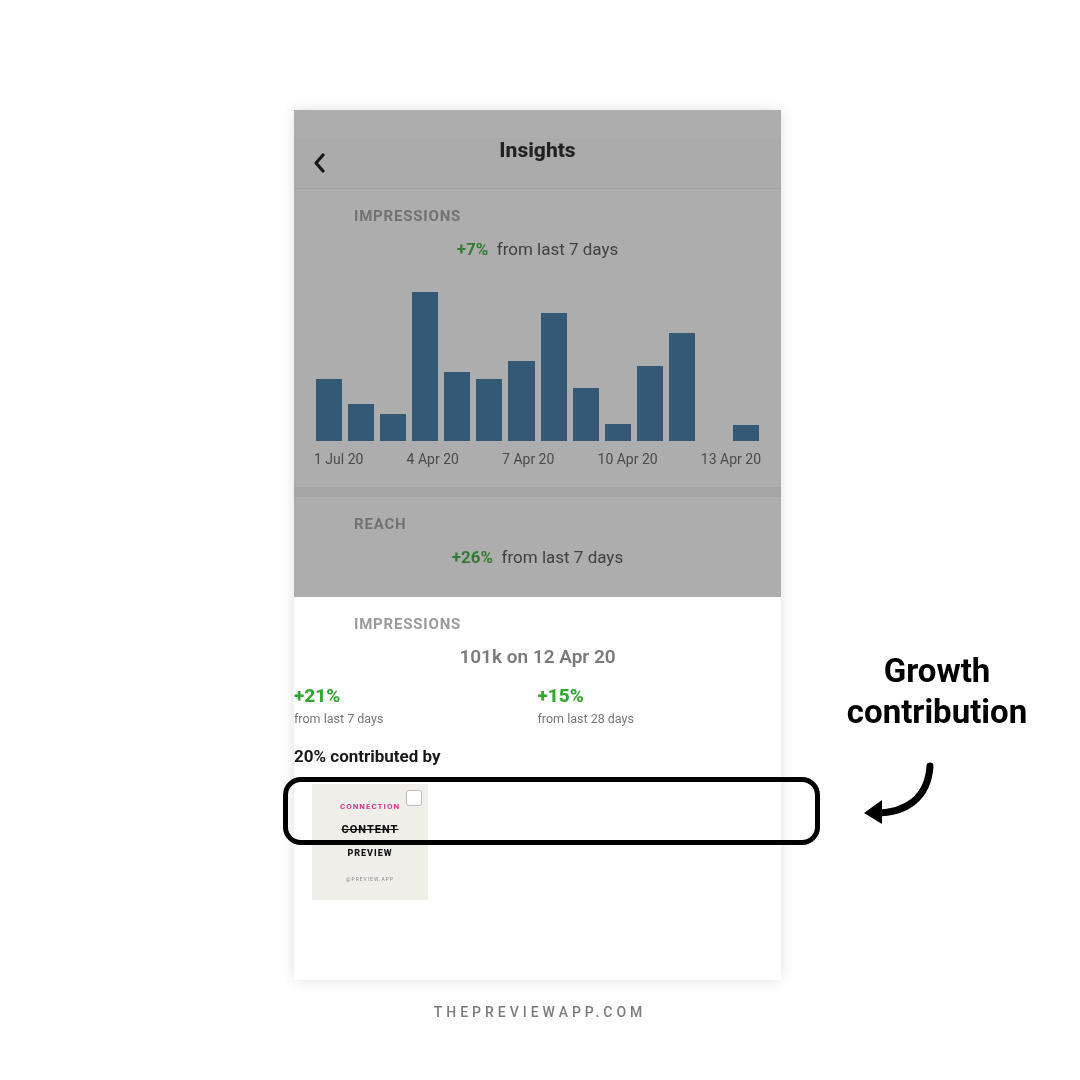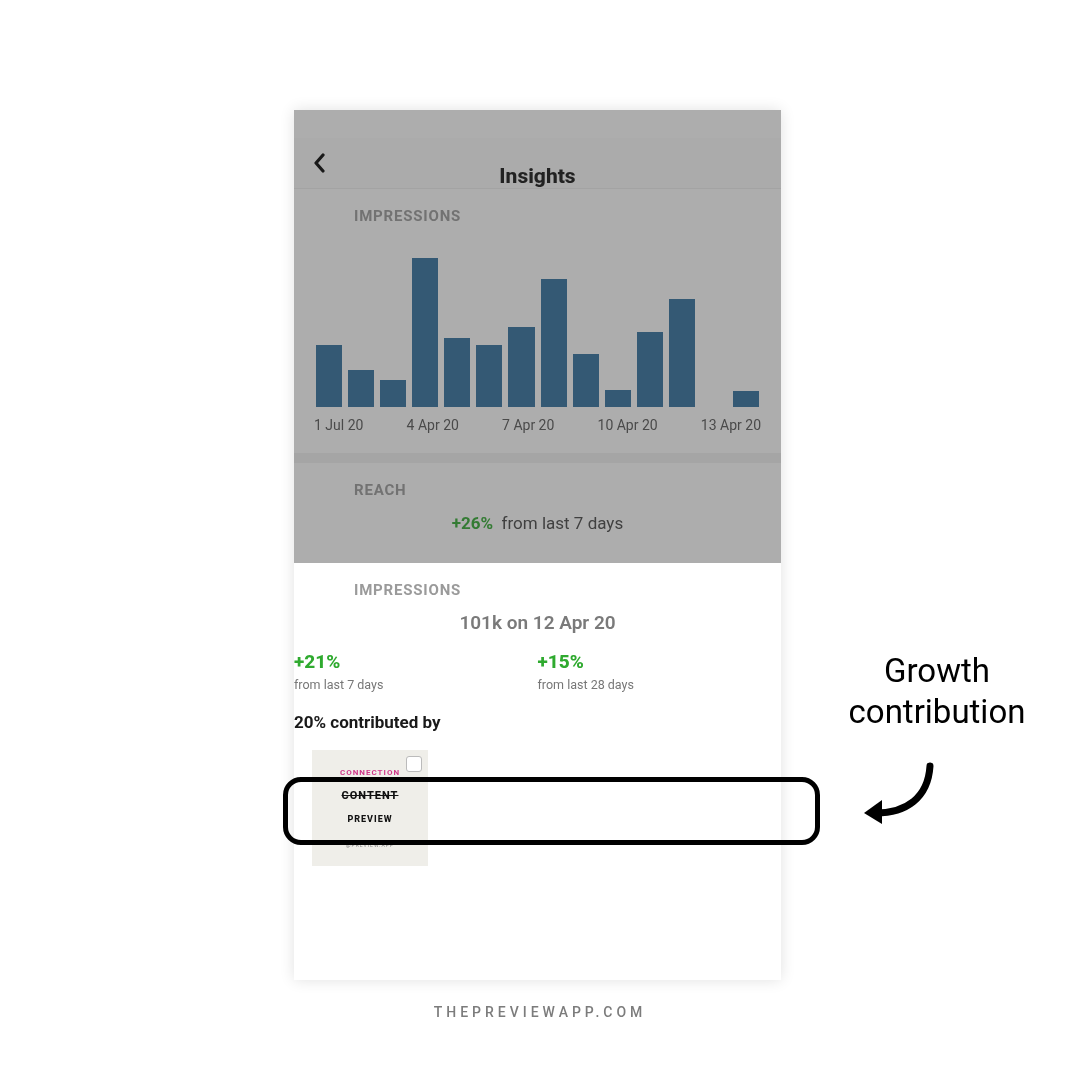--- a/index.html
+++ b/index.html
@@ -26,21 +26,21 @@
     justify-content: space-between;
     align-items: center;
     padding: 0 14px;
     font-size: 12px;
     color: #ffffff;
     background: rgba(255,255,255,0.0);
   }
   .header {
     height: 51px;
     display: flex;
-    align-items: flex-end;
+    align-items: flex-start;
     justify-content: center;
     position: relative;
     background: #fbfbfb;
     border-bottom: 1px solid #eee;
   }
   .back {
     position: absolute;
     left: 18px;
     top: 50%;
     transform: translateY(-50%);
@@ -179,21 +179,21 @@
     border-radius: 18px;
     z-index: 6;
     pointer-events: none;
   }
   .annot-label {
     position: absolute;
     left: 832px;
     top: 650px;
     width: 210px;
     text-align: center;
-    font-weight: 400;
+    font-weight: 700;
     font-size: 33px;
     line-height: 1.25;
     color: #000;
     z-index: 6;
   }
   .arrow {
     position: absolute;
     left: 858px;
     top: 758px;
     width: 80px;
@@ -228,20 +228,24 @@
     <span class="back">
       <svg width="16" height="20" viewBox="0 0 16 20">
         <polyline points="11,2 4,10 11,18" fill="none" stroke="#000" stroke-width="3.2" stroke-linecap="round" stroke-linejoin="round"></polyline>
       </svg>
     </span>
     <span class="header-title">Insights</span>
   </div>
 
   <div class="section">
     <div class="sec-title">IMPRESSIONS</div>
+    <div class="change-line">
+      <span class="change-pos">+7%</span>
+      &nbsp;<span>from last 7 days</span>
+    </div>
     <div class="chart-wrap" id="chart">
         <div class="bar" style="height: 38.6667%;"></div>
         <div class="bar" style="height: 23.3333%;"></div>
         <div class="bar" style="height: 16.6667%;"></div>
         <div class="bar" style="height: 93.3333%;"></div>
         <div class="bar" style="height: 43.3333%;"></div>
         <div class="bar" style="height: 38.6667%;"></div>
         <div class="bar" style="height: 50%;"></div>
         <div class="bar" style="height: 80%;"></div>
         <div class="bar" style="height: 33.3333%;"></div>

